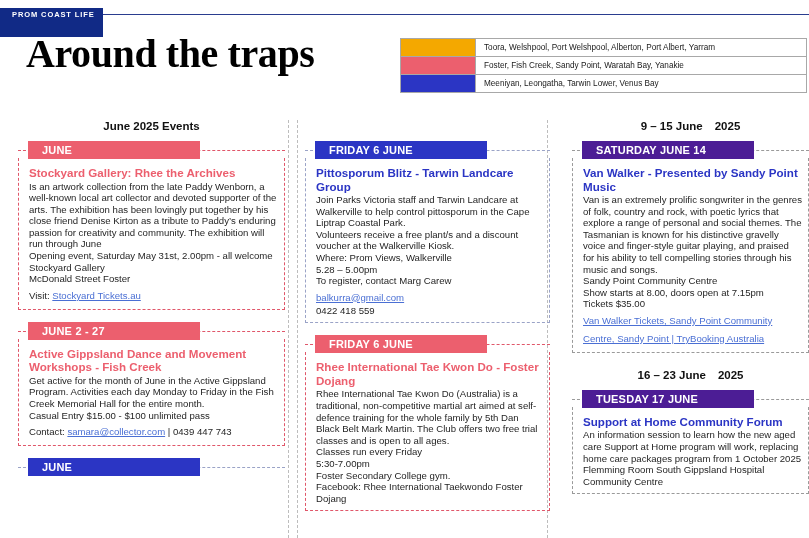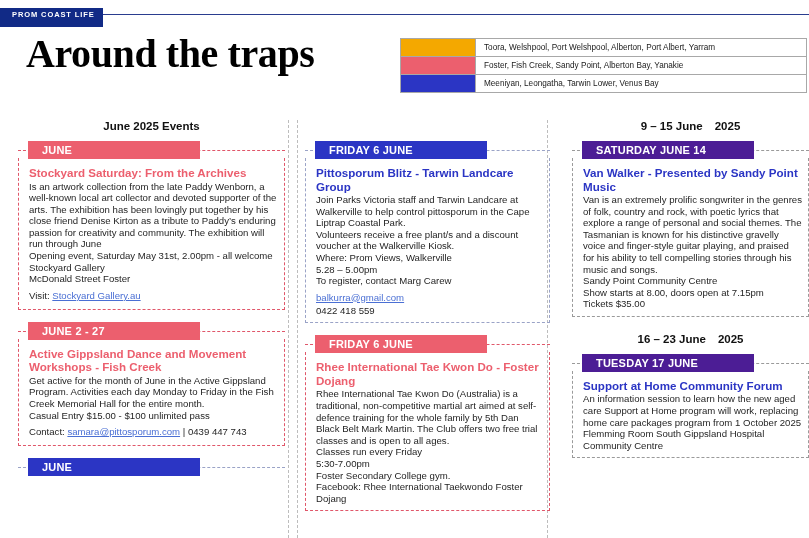--- a/index.html
+++ b/index.html
@@ -27,21 +27,21 @@
     top: 14px;
     width: 809px;
     height: 1px;
     background: #2a3d8f;
   }
   .masthead-tag {
     position: absolute;
     left: 0;
     top: 8px;
     height: 13px;
-    padding: 0 8px 6px 12px;
+    padding: 0 8px 16px 12px;
     background: #112a86;
     color: #ffffff;
     font-size: 7.5px;
     font-weight: bold;
     letter-spacing: 0.9px;
     line-height: 13px;
     white-space: nowrap;
   }
 
   
@@ -215,21 +215,21 @@
 
 <div class="page-title">Around the traps</div>
 
 <div class="legend">
   <div class="legend-row">
     <div class="legend-swatch" style="background:#f4a800"></div>
     <div class="legend-label">Toora, Welshpool, Port Welshpool, Alberton, Port Albert, Yarram</div>
   </div>
   <div class="legend-row">
     <div class="legend-swatch" style="background:#ec5f6e"></div>
-    <div class="legend-label">Foster, Fish Creek, Sandy Point, Alberton Bay, Yanakie</div>
+    <div class="legend-label">Foster, Fish Creek, Sandy Point, Waratah Bay, Yanakie</div>
   </div>
   <div class="legend-row">
     <div class="legend-swatch" style="background:#2b35c4"></div>
     <div class="legend-label">Meeniyan, Leongatha, Tarwin Lower, Venus Bay</div>
   </div>
 </div>
 
 <div class="columns">
 
   <div class="col-divider div-1"></div>
@@ -238,42 +238,42 @@
 
   <div class="column col-1">
     <div class="col-heading">June 2025 Events</div>
 
     <div class="card red">
       <div class="card-band-wrap">
         <div class="card-band-line"></div>
         <div class="card-band">JUNE</div>
       </div>
       <div class="card-box">
-        <div class="card-title">Stockyard Saturday: From the Archives</div>
+        <div class="card-title">Stockyard Gallery: Rhee the Archives</div>
         <div class="card-body">Is an artwork collection from the late Paddy Wenborn, a well-known local art collector and devoted supporter of the arts. The exhibition has been lovingly put together by his close friend Denise Kirton as a tribute to Paddy’s enduring passion for creativity and community. The exhibition will run through June
 Opening event, Saturday May 31st, 2.00pm - all welcome
 Stockyard Gallery
 McDonald Street Foster</div>
         <div>
-          <span class="inline-line">Visit: </span><span class="card-link">Stockyard Gallery.au</span>
+          <span class="inline-line">Visit: </span><span class="card-link">Stockyard Tickets.au</span>
         </div>
       </div>
     </div>
 
     <div class="card red">
       <div class="card-band-wrap">
         <div class="card-band-line"></div>
         <div class="card-band">JUNE 2 - 27</div>
       </div>
       <div class="card-box">
         <div class="card-title">Active Gippsland Dance and Movement Workshops  - Fish Creek</div>
         <div class="card-body">Get active for the month of June in the Active Gippsland Program. Activities each day Monday to Friday in the Fish Creek Memorial Hall for the entire month.
 Casual Entry $15.00 - $100 unlimited pass</div>
         <div>
-          <span class="inline-line">Contact: </span><span class="card-link">samara@pittosporum.com</span><span class="inline-line"> | 0439 447 743</span>
+          <span class="inline-line">Contact: </span><span class="card-link">samara@collector.com</span><span class="inline-line"> | 0439 447 743</span>
         </div>
       </div>
     </div>
 
     <div class="card blue plain">
       <div class="card-band-wrap">
         <div class="card-band-line"></div>
         <div class="card-band">JUNE</div>
       </div>
     </div>
@@ -326,20 +326,23 @@
       <div class="card-band-wrap">
         <div class="card-band-line"></div>
         <div class="card-band">SATURDAY JUNE 14</div>
       </div>
       <div class="card-box">
         <div class="card-title">Van Walker  - Presented by Sandy Point Music</div>
         <div class="card-body">Van is an extremely prolific songwriter in the genres of folk, country and rock, with poetic lyrics that explore a range of personal and social themes. The Tasmanian is known for his distinctive gravelly voice and finger-style guitar playing, and praised for his ability to tell compelling stories through his music and songs.
 Sandy Point Community Centre
 Show starts at 8.00, doors open at 7.15pm
 Tickets $35.00</div>
+        <div>
+          <span class="card-link">Van Walker Tickets, Sandy Point Community Centre, Sandy Point | TryBooking Australia</span>
+        </div>
       </div>
     </div>
 
     <div class="col-heading spaced">
       <span>16 – 23 June</span><span class="gap"></span><span>2025</span>
     </div>
 
     <div class="card grey">
       <div class="card-band-wrap">
         <div class="card-band-line"></div>

